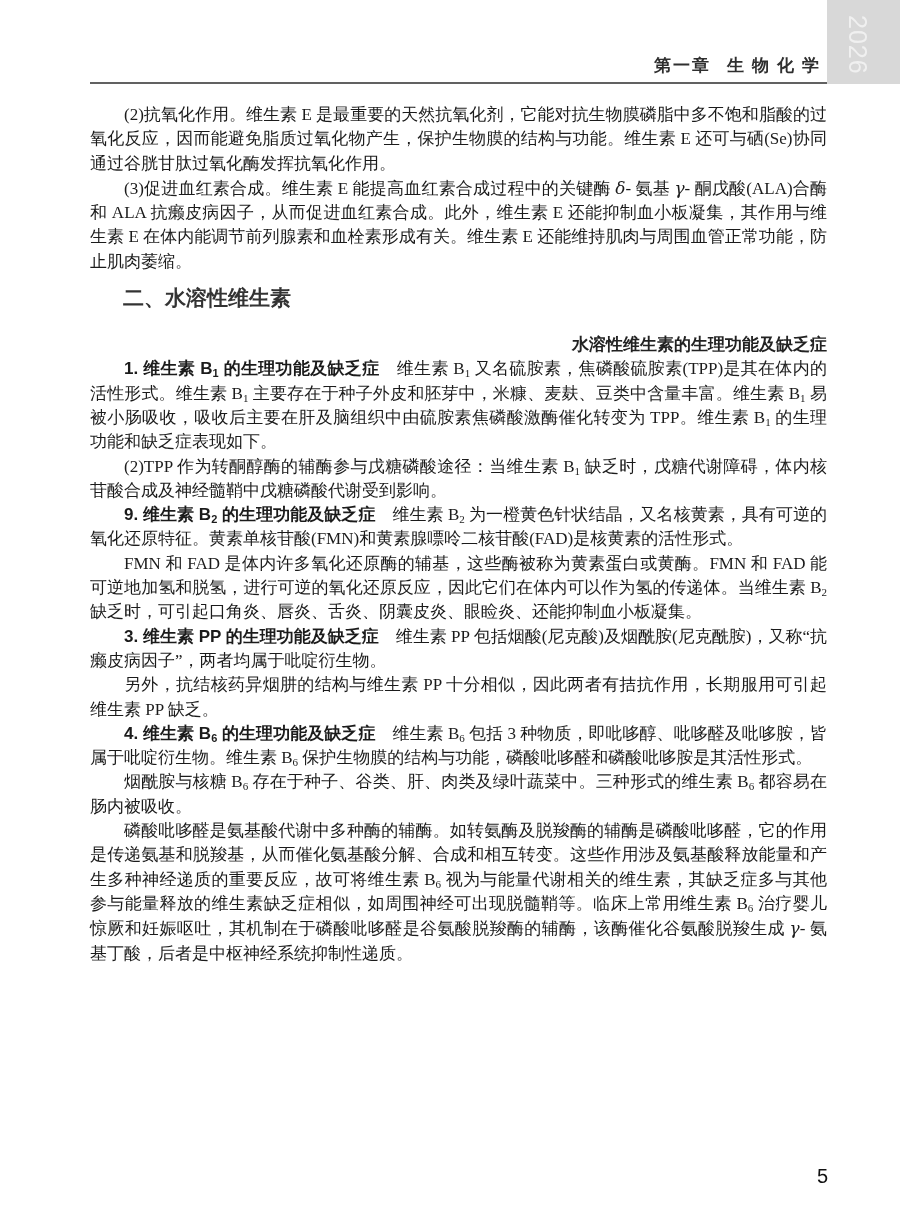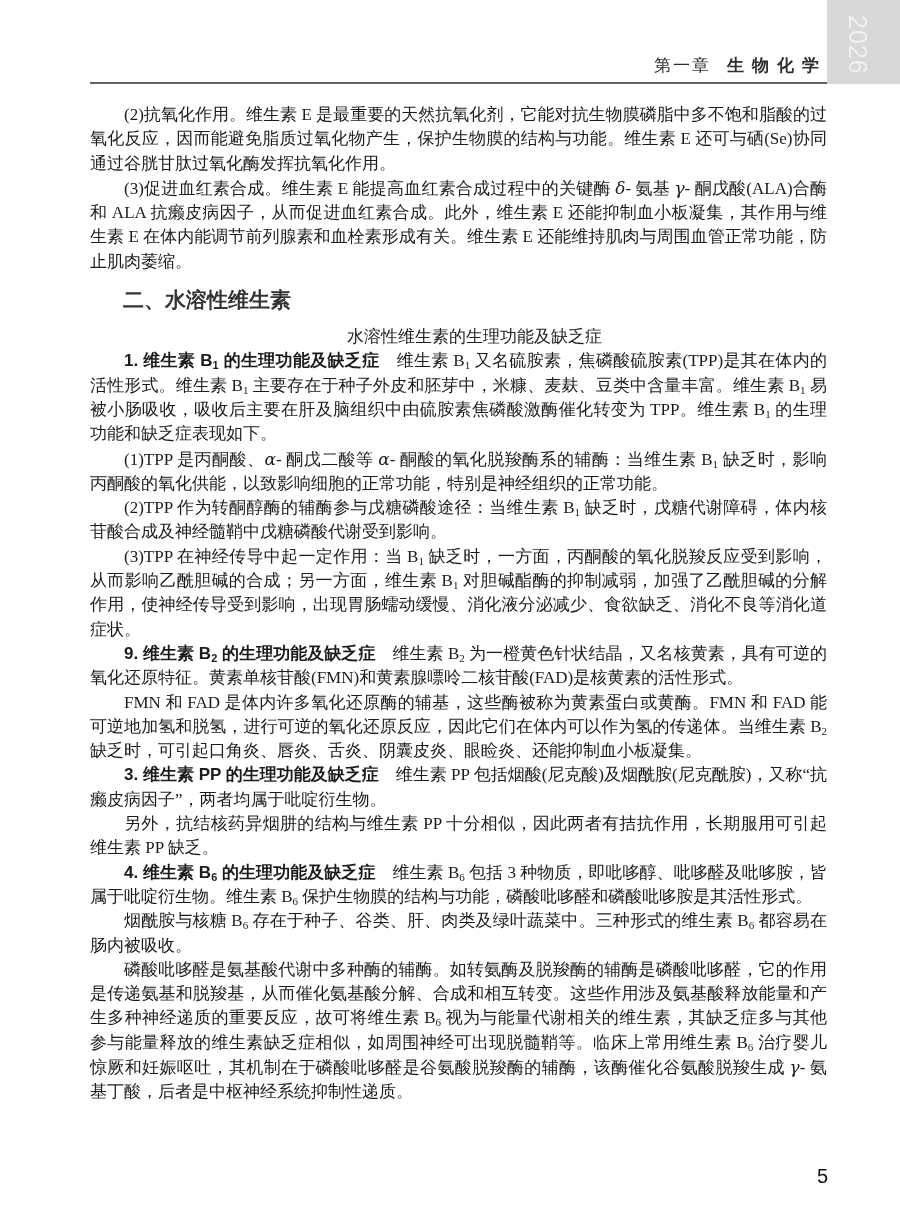--- a/index.html
+++ b/index.html
@@ -24,43 +24,43 @@
     display:inline-block;width:56px;text-align:center;
     font-family:"Liberation Sans","DejaVu Sans",sans-serif;
     font-size:25px;letter-spacing:1px;color:#f0f0f0;font-weight:400;
   }
   
   .page-header{
     position:absolute;top:54px;left:90px;width:737px;
     text-align:right;font-size:17px;color:#2f2f2f;
     white-space:nowrap;
   }
-  .page-header .chapter{margin-right:16px;letter-spacing:2px;font-weight:400;}
+  .page-header .chapter{margin-right:16px;letter-spacing:2px;font-weight:700;}
   .page-header .title{letter-spacing:8px;font-weight:600;}
   .header-rule{
     position:absolute;top:82px;left:90px;width:737px;height:2px;
     background:#616161;
   }
   
   .doc{
     position:absolute;left:90px;top:103px;width:737px;
     font-size:17px;line-height:24.3px;
     text-align:justify;text-justify:inter-ideograph;
   }
   .doc p{margin:0;}
   p.body{text-indent:2em;}
   h2.h2{
-    font-family:Liberation Serif, serif;
+    font-family:Liberation Mono, monospace;
     font-size:21px;line-height:26px;font-weight:700;color:#333333;
-    margin:13px 0 12px 33px;text-align:left;
+    margin:13px 0 20px 33px;text-align:left;
   }
   p.subhead{
     font-family:"Liberation Sans","DejaVu Sans",sans-serif;
-    font-weight:400;font-size:17px;color:#222222;
-    margin-left:32px;text-align:center;
+    font-weight:700;font-size:17px;color:#222222;
+    margin-left:32px;text-align:right;
   }
   .b{font-weight:700;font-family:"Liberation Sans","DejaVu Sans",sans-serif;}
   .i{font-style:italic;font-family:"DejaVu Serif","Liberation Serif",serif;}
   sub{font-size:11px;line-height:0;position:relative;bottom:-3px;vertical-align:baseline;}
   sup{font-size:11px;line-height:0;position:relative;top:-6px;vertical-align:baseline;}
   
   .page-number{
     position:absolute;right:72px;bottom:43px;
     font-family:"Liberation Sans","DejaVu Sans",sans-serif;
     font-size:20px;color:#111111;
@@ -80,23 +80,21 @@
   </div>
 
   <div class="header-rule" style="background: rgb(97, 97, 97);"></div>
 
   <div class="doc">
       <p class="body"><span>(2)抗氧化作用。维生素 E 是最重要的天然抗氧化剂，它能对抗生物膜磷脂中多不饱和脂酸的过氧化反应，因而能避免脂质过氧化物产生，保护生物膜的结构与功能。维生素 E 还可与硒(Se)协同通过谷胱甘肽过氧化酶发挥抗氧化作用。</span></p>
       <p class="body"><span>(3)促进血红素合成。维生素 E 能提高血红素合成过程中的关键酶 </span><span class="i">δ</span><span>- 氨基 </span><span class="i">γ</span><span>- 酮戊酸(ALA)合酶和 ALA 抗癞皮病因子，从而促进血红素合成。此外，维生素 E 还能抑制血小板凝集，其作用与维生素 E 在体内能调节前列腺素和血栓素形成有关。维生素 E 还能维持肌肉与周围血管正常功能，防止肌肉萎缩。</span></p>
       <h2 class="h2"><span>二、水溶性维生素</span></h2>
       <p class="subhead"><span>水溶性维生素的生理功能及缺乏症</span></p>
       <p class="body"><span class="b">1. 维生素 B</span><sub class="b">1</sub><span class="b"> 的生理功能及缺乏症</span><span>　维生素 B</span><sub>1</sub><span> 又名硫胺素，焦磷酸硫胺素(TPP)是其在体内的活性形式。维生素 B</span><sub>1</sub><span> 主要存在于种子外皮和胚芽中，米糠、麦麸、豆类中含量丰富。维生素 B</span><sub>1</sub><span> 易被小肠吸收，吸收后主要在肝及脑组织中由硫胺素焦磷酸激酶催化转变为 TPP。维生素 B</span><sub>1</sub><span> 的生理功能和缺乏症表现如下。</span></p>
-      <p class="body"><span>(1)TPP 是丙酮酸、</span><span class="i">α</span><span>- 酮戊二酸等 </span><span class="i">α</span><span>- 酮酸的氧化脱羧酶系的辅酶：当维生素 B</span><sub>1</sub><span> 缺乏时，影响丙酮酸的氧化供能，以致影响细胞的正常功能，特别是神经组织的正常功能。</span></p>
       <p class="body"><span>(2)TPP 作为转酮醇酶的辅酶参与戊糖磷酸途径：当维生素 B</span><sub>1</sub><span> 缺乏时，戊糖代谢障碍，体内核苷酸合成及神经髓鞘中戊糖磷酸代谢受到影响。</span></p>
-      <p class="body"><span>(3)TPP 在神经传导中起一定作用：当 B</span><sub>1</sub><span> 缺乏时，一方面，丙酮酸的氧化脱羧反应受到影响，从而影响乙酰胆碱的合成；另一方面，维生素 B</span><sub>1</sub><span> 对胆碱酯酶的抑制减弱，加强了乙酰胆碱的分解作用，使神经传导受到影响，出现胃肠蠕动缓慢、消化液分泌减少、食欲缺乏、消化不良等消化道症状。</span></p>
       <p class="body"><span class="b">9. 维生素 B</span><sub class="b">2</sub><span class="b"> 的生理功能及缺乏症</span><span>　维生素 B</span><sub>2</sub><span> 为一橙黄色针状结晶，又名核黄素，具有可逆的氧化还原特征。黄素单核苷酸(FMN)和黄素腺嘌呤二核苷酸(FAD)是核黄素的活性形式。</span></p>
       <p class="body"><span>FMN 和 FAD 是体内许多氧化还原酶的辅基，这些酶被称为黄素蛋白或黄酶。FMN 和 FAD 能可逆地加氢和脱氢，进行可逆的氧化还原反应，因此它们在体内可以作为氢的传递体。当维生素 B</span><sub>2</sub><span> 缺乏时，可引起口角炎、唇炎、舌炎、阴囊皮炎、眼睑炎、还能抑制血小板凝集。</span></p>
       <p class="body"><span class="b">3. 维生素 PP 的生理功能及缺乏症</span><span>　维生素 PP 包括烟酸(尼克酸)及烟酰胺(尼克酰胺)，又称“抗癞皮病因子”，两者均属于吡啶衍生物。</span></p>
       <p class="body"><span>另外，抗结核药异烟肼的结构与维生素 PP 十分相似，因此两者有拮抗作用，长期服用可引起维生素 PP 缺乏。</span></p>
       <p class="body"><span class="b">4. 维生素 B</span><sub class="b">6</sub><span class="b"> 的生理功能及缺乏症</span><span>　维生素 B</span><sub>6</sub><span> 包括 3 种物质，即吡哆醇、吡哆醛及吡哆胺，皆属于吡啶衍生物。维生素 B</span><sub>6</sub><span> 保护生物膜的结构与功能，磷酸吡哆醛和磷酸吡哆胺是其活性形式。</span></p>
       <p class="body"><span>烟酰胺与核糖 B</span><sub>6</sub><span> 存在于种子、谷类、肝、肉类及绿叶蔬菜中。三种形式的维生素 B</span><sub>6</sub><span> 都容易在肠内被吸收。</span></p>
       <p class="body"><span>磷酸吡哆醛是氨基酸代谢中多种酶的辅酶。如转氨酶及脱羧酶的辅酶是磷酸吡哆醛，它的作用是传递氨基和脱羧基，从而催化氨基酸分解、合成和相互转变。这些作用涉及氨基酸释放能量和产生多种神经递质的重要反应，故可将维生素 B</span><sub>6</sub><span> 视为与能量代谢相关的维生素，其缺乏症多与其他参与能量释放的维生素缺乏症相似，如周围神经可出现脱髓鞘等。临床上常用维生素 B</span><sub>6</sub><span> 治疗婴儿惊厥和妊娠呕吐，其机制在于磷酸吡哆醛是谷氨酸脱羧酶的辅酶，该酶催化谷氨酸脱羧生成 </span><span class="i">γ</span><span>- 氨基丁酸，后者是中枢神经系统抑制性递质。</span></p>
     </div>
 
   <div class="page-number">5</div>

